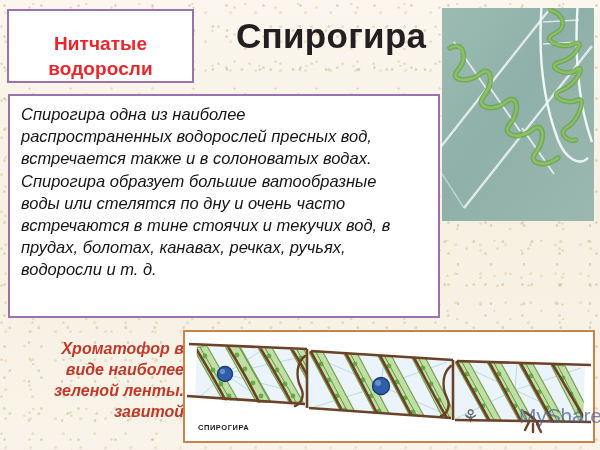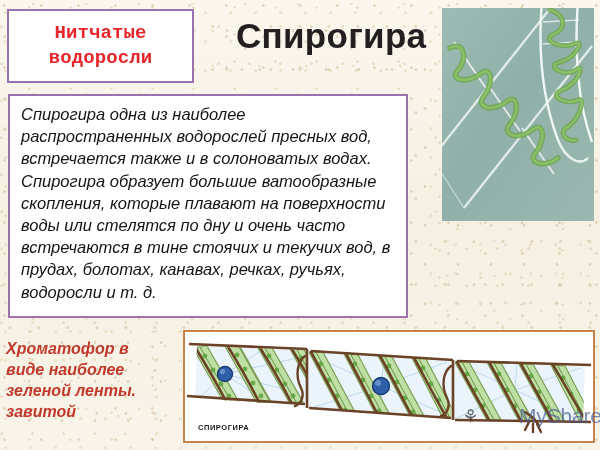--- a/index.html
+++ b/index.html
@@ -23,23 +23,22 @@
       radial-gradient(circle at 63% 9%, rgba(206,184,146,.4) 0 1px, transparent 1.4px),
       radial-gradient(circle at 5% 72%, rgba(214,194,156,.45) 0 1.2px, transparent 1.6px),
       linear-gradient(180deg,#fbf7ee 0%,#f6f0e2 50%,#f9f4e9 100%);
     background-size:37px 31px,29px 43px,41px 27px,33px 39px,47px 35px,25px 29px,53px 45px,31px 37px,100% 100%;
   }
 
   
   #heading-box{
     position:absolute;left:7px;top:9px;width:187px;height:74px;
     background:#ffffff;border:2px solid #9b72ae;
-    display:flex;flex-direction:column;align-items:center;justify-content:center;
+    display:flex;flex-direction:column;align-items:center;justify-content:flex-end;
     box-sizing:border-box;
-    font-family:Liberation Mono, monospace;
   }
   .heading-line{
     color:#e8262b;font-weight:bold;font-size:19px;line-height:25px;
     letter-spacing:.1px;white-space:nowrap;
   }
 
   
   #slide-title{
     position:absolute;left:236px;top:16px;
     font-size:35px;font-weight:bold;color:#231f20;
@@ -48,33 +47,33 @@
 
   
   #photo-frame{
     position:absolute;left:442px;top:8px;width:152px;height:213px;
     overflow:hidden;background:#93b3ab;
   }
   #photo-frame svg{display:block;}
 
   
   #body-box{
-    position:absolute;left:8px;top:94px;width:400px;height:224px;
+    position:absolute;left:8px;top:94px;width:432px;height:224px;
     background:#ffffff;border:2px solid #9b72ae;box-sizing:border-box;
     padding:7px 10px 0 11px;
   }
   .body-line{
     font-style:italic;font-size:16.5px;line-height:22.2px;color:#151515;
     white-space:nowrap;
   }
 
   
   #caption{
     position:absolute;left:6px;top:338px;width:178px;
-    text-align:left;
+    text-align:right;
   }
   .caption-line{
     color:#c0392b;font-weight:bold;font-style:italic;
     font-size:16px;line-height:21px;white-space:nowrap;
   }
 
   
   #diagram-box{
     position:absolute;left:183px;top:330px;width:412px;height:113px;
     background:#ffffff;border:2px solid #c8834a;box-sizing:border-box;
@@ -160,21 +159,20 @@
         </g>
       </g>
     </svg>
   </div>
 
   <div id="body-box">
     <div class="body-line">Спирогира одна из наиболее</div>
     <div class="body-line">распространенных водорослей пресных вод,</div>
     <div class="body-line">встречается также и в солоноватых водах.</div>
     <div class="body-line">Спирогира образует большие ватообразные</div>
-    <div class="body-line">скопления, которые плавают на поверхности</div>
     <div class="body-line">воды или стелятся по дну и очень часто</div>
     <div class="body-line">встречаются в тине стоячих и текучих вод, в</div>
     <div class="body-line">прудах, болотах, канавах, речках, ручьях,</div>
     <div class="body-line">водоросли и т. д.</div>
   </div>
 
   <div id="caption">
     <div class="caption-line">Хроматофор в</div>
     <div class="caption-line">виде наиболее</div>
     <div class="caption-line">зеленой ленты.</div>

